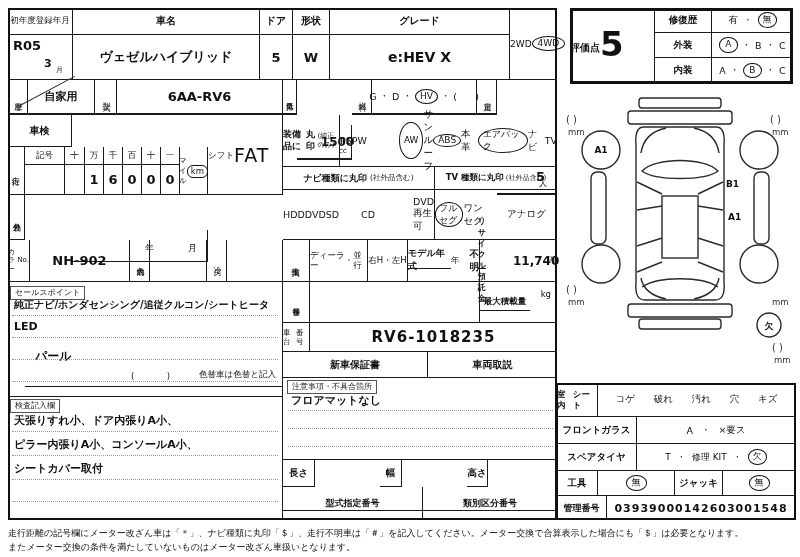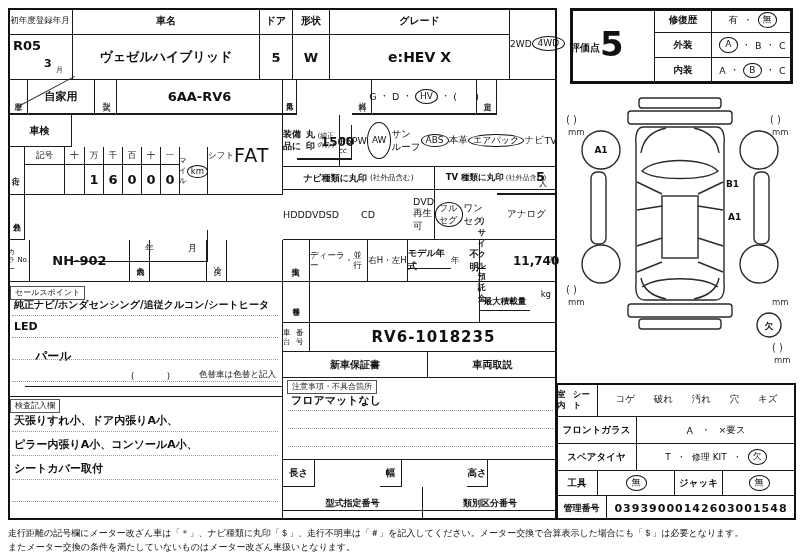--- a/index.html
+++ b/index.html
@@ -99,21 +99,21 @@
     </div>
   <div class="c br bb" style="left:25px;top:147px;width:40px;height:18px;font-size:8.5px;">記号</div>
   <div class="c br bb" style="left:65px;top:147px;width:20px;height:18px;font-size:8.5px;">十</div>
   <div class="c br bb" style="left:85px;top:147px;width:19px;height:18px;font-size:8.5px;">万</div>
   <div class="c br bb" style="left:104px;top:147px;width:19px;height:18px;font-size:8.5px;">千</div>
   <div class="c br bb" style="left:123px;top:147px;width:19px;height:18px;font-size:8.5px;">百</div>
   <div class="c br bb" style="left:142px;top:147px;width:19px;height:18px;font-size:8.5px;">十</div>
   <div class="c br bb" style="left:161px;top:147px;width:19px;height:18px;font-size:8.5px;">一</div>
   <div class="c br bb col" style="left:180px;top:147px;width:28px;height:48px;">
     <span style="font-size:7.5px;">マイル</span>
-    <span class="circ" style="font-size:8.5px;margin-top:2px;padding:0 3px;">km</span>
+    <span class="circ" style="font-size:8.5px;margin-top:2px;padding:0 3px;border-radius:6px;">km</span>
   </div>
   <div class="c br bb" style="left:25px;top:165px;width:40px;height:30px;"></div>
   <div class="c br bb" style="left:65px;top:165px;width:20px;height:30px;"></div>
   <div class="c br bb b" style="left:85px;top:165px;width:19px;height:30px;font-size:13px;">1</div>
   <div class="c br bb b" style="left:104px;top:165px;width:19px;height:30px;font-size:13px;">6</div>
   <div class="c br bb b" style="left:123px;top:165px;width:19px;height:30px;font-size:13px;">0</div>
   <div class="c br bb b" style="left:142px;top:165px;width:19px;height:30px;font-size:13px;">0</div>
   <div class="c br bb b" style="left:161px;top:165px;width:19px;height:30px;font-size:13px;">0</div>
 
   <div class="c br bb" style="left:8px;top:195px;width:17px;height:45px;">
@@ -160,21 +160,21 @@
 
   <div class="c br bb col" style="left:283px;top:115px;width:57px;height:52px;line-height:1.25;">
     <span class="sb" style="font-size:9px;">装備品に</span>
     <span class="sb" style="font-size:9px;">丸印</span>
     <span style="font-size:7px;">(純正のみ)</span>
   </div>
   <div class="c bb col" style="left:340px;top:115px;width:217px;height:52px;">
     <div style="display:flex;width:100%;flex:1;align-items:center;justify-content:space-around;font-size:9.5px;">
       <span>PS</span>
       <span>PW</span>
-      <span class="circ" style="font-size:9px;padding:12px 4px;">AW</span>
+      <span class="circ" style="font-size:9px;padding:12px 4px;margin-left:32px;">AW</span>
       <span>サンルーフ</span>
       <span class="circ" style="font-size:9px;padding:0 4px;">ABS</span>
     </div>
     <div style="display:flex;width:100%;flex:1;align-items:center;justify-content:space-around;font-size:9.5px;">
       <span>本革</span>
       <span class="circ" style="font-size:9px;padding:0 4px;">エアバック</span>
       <span>ナビ</span>
       <span>TV</span>
     </div>
   </div>

